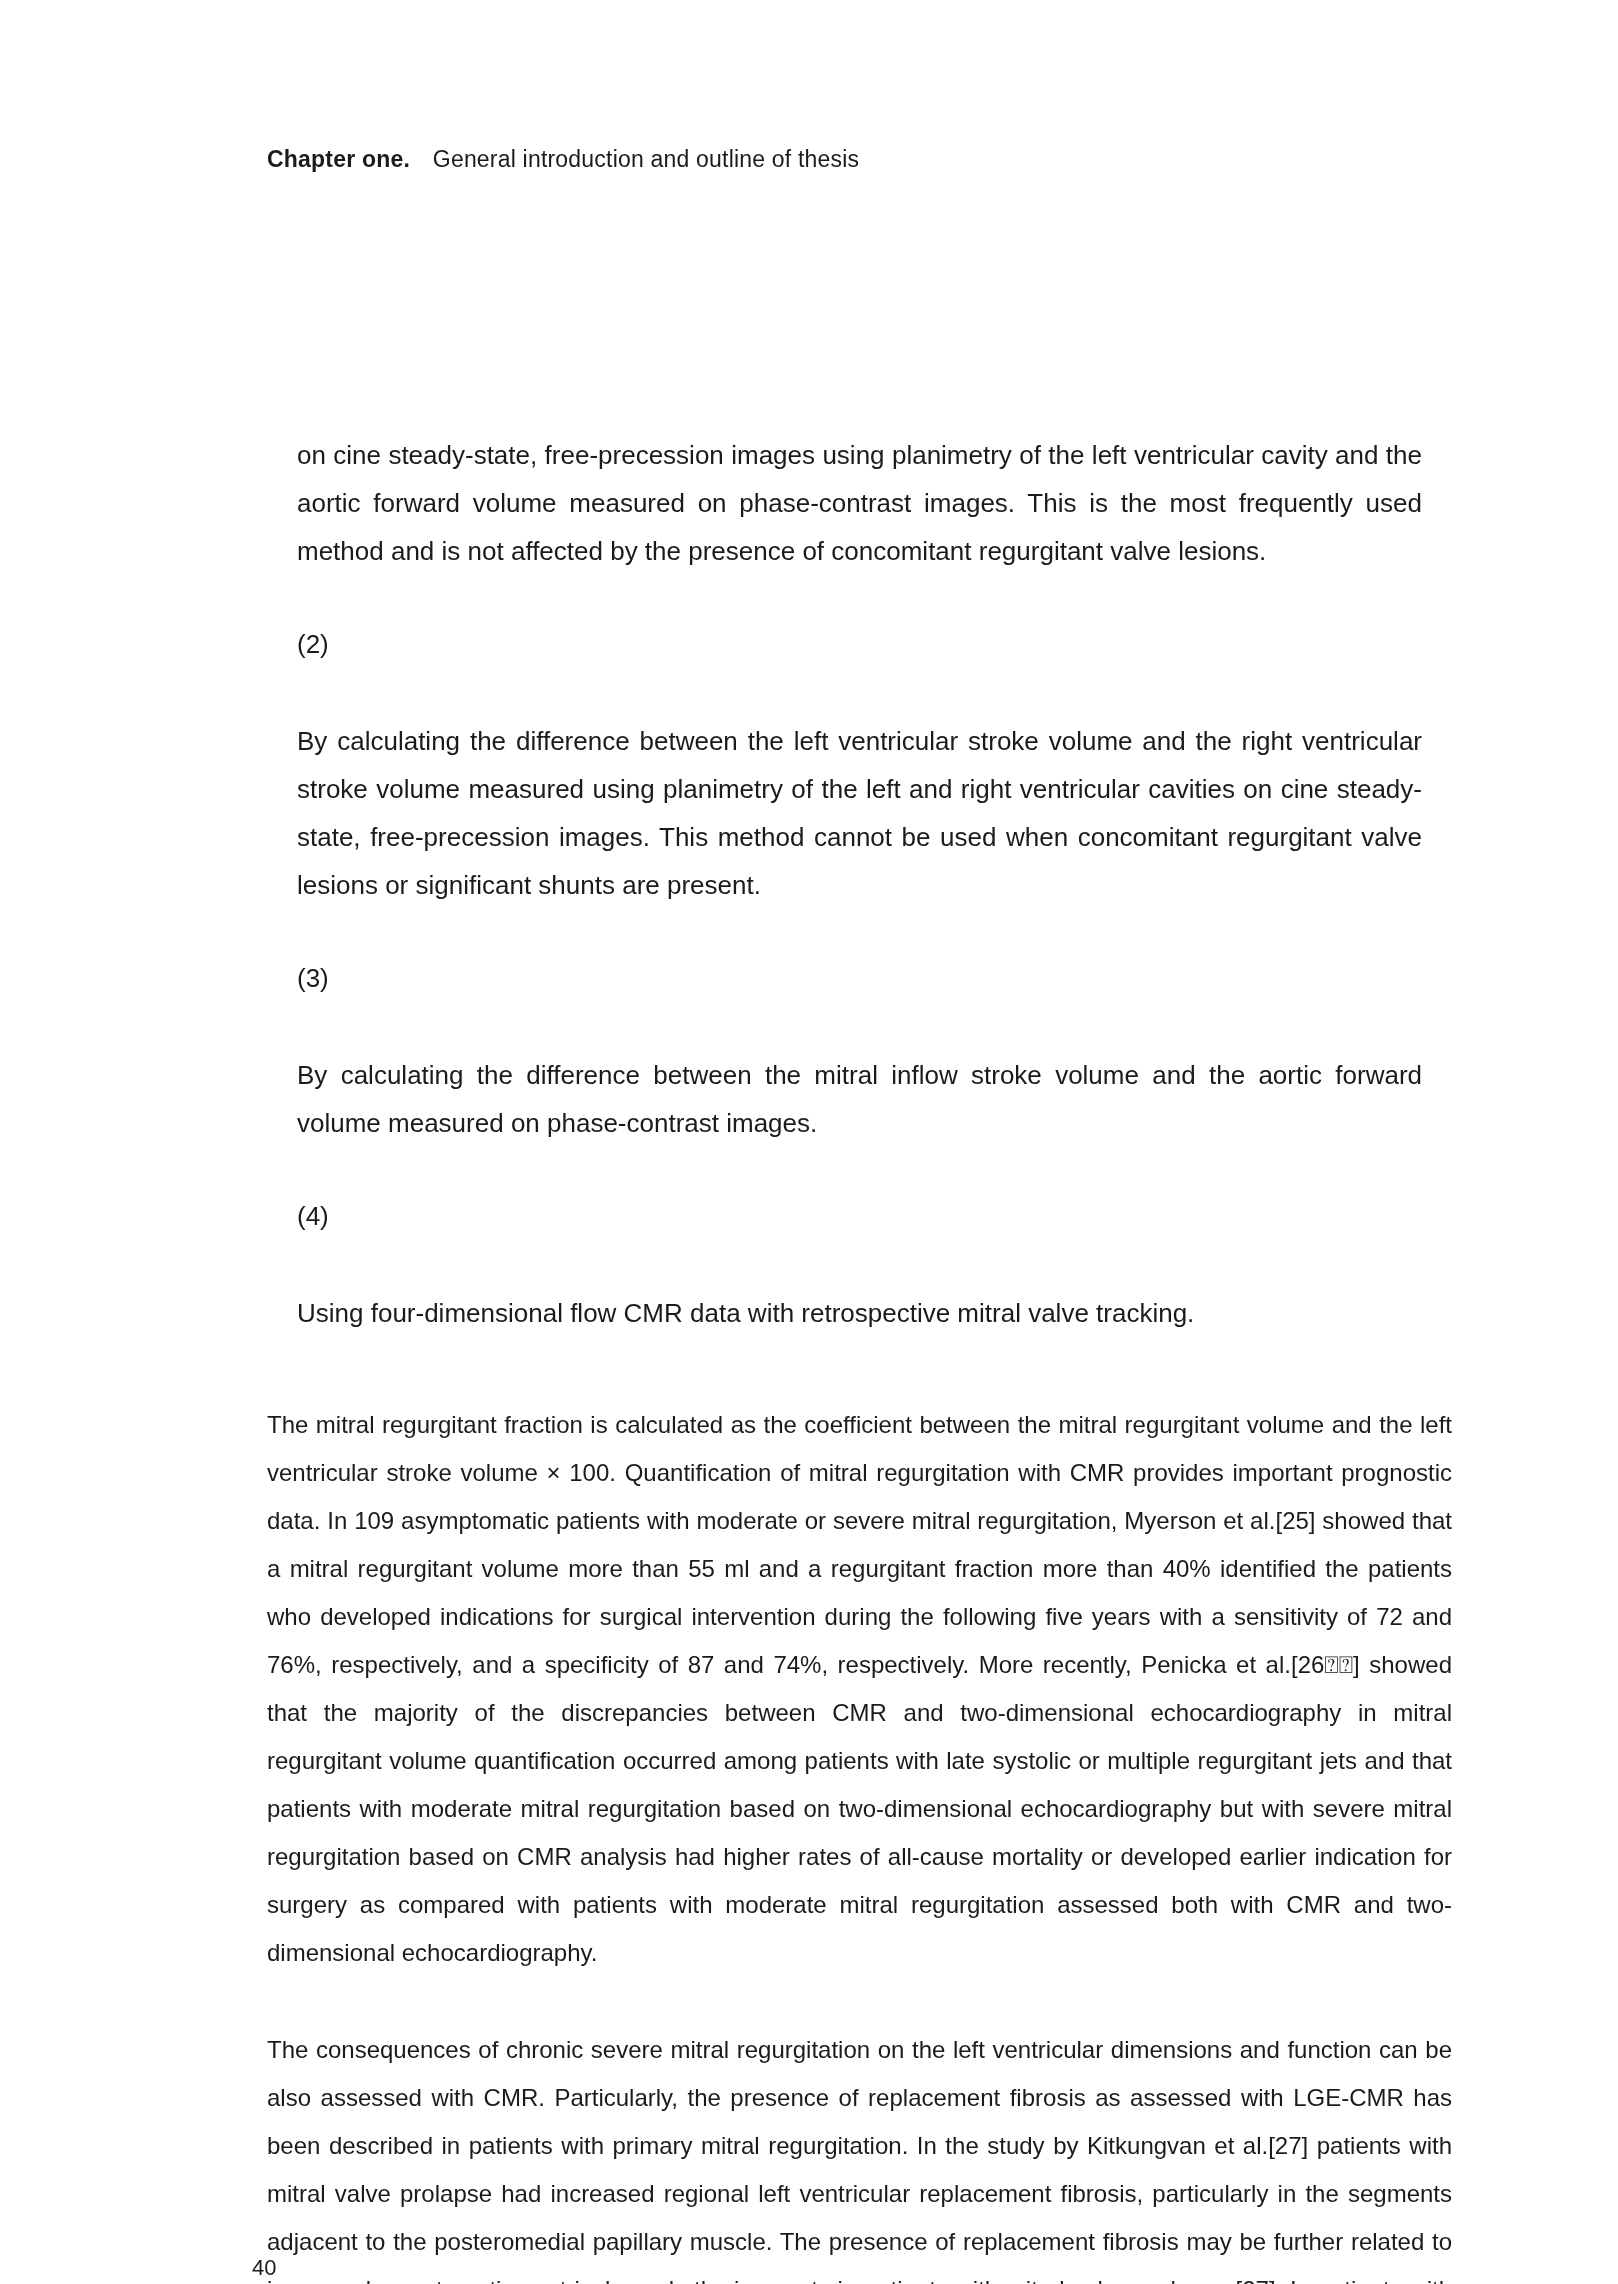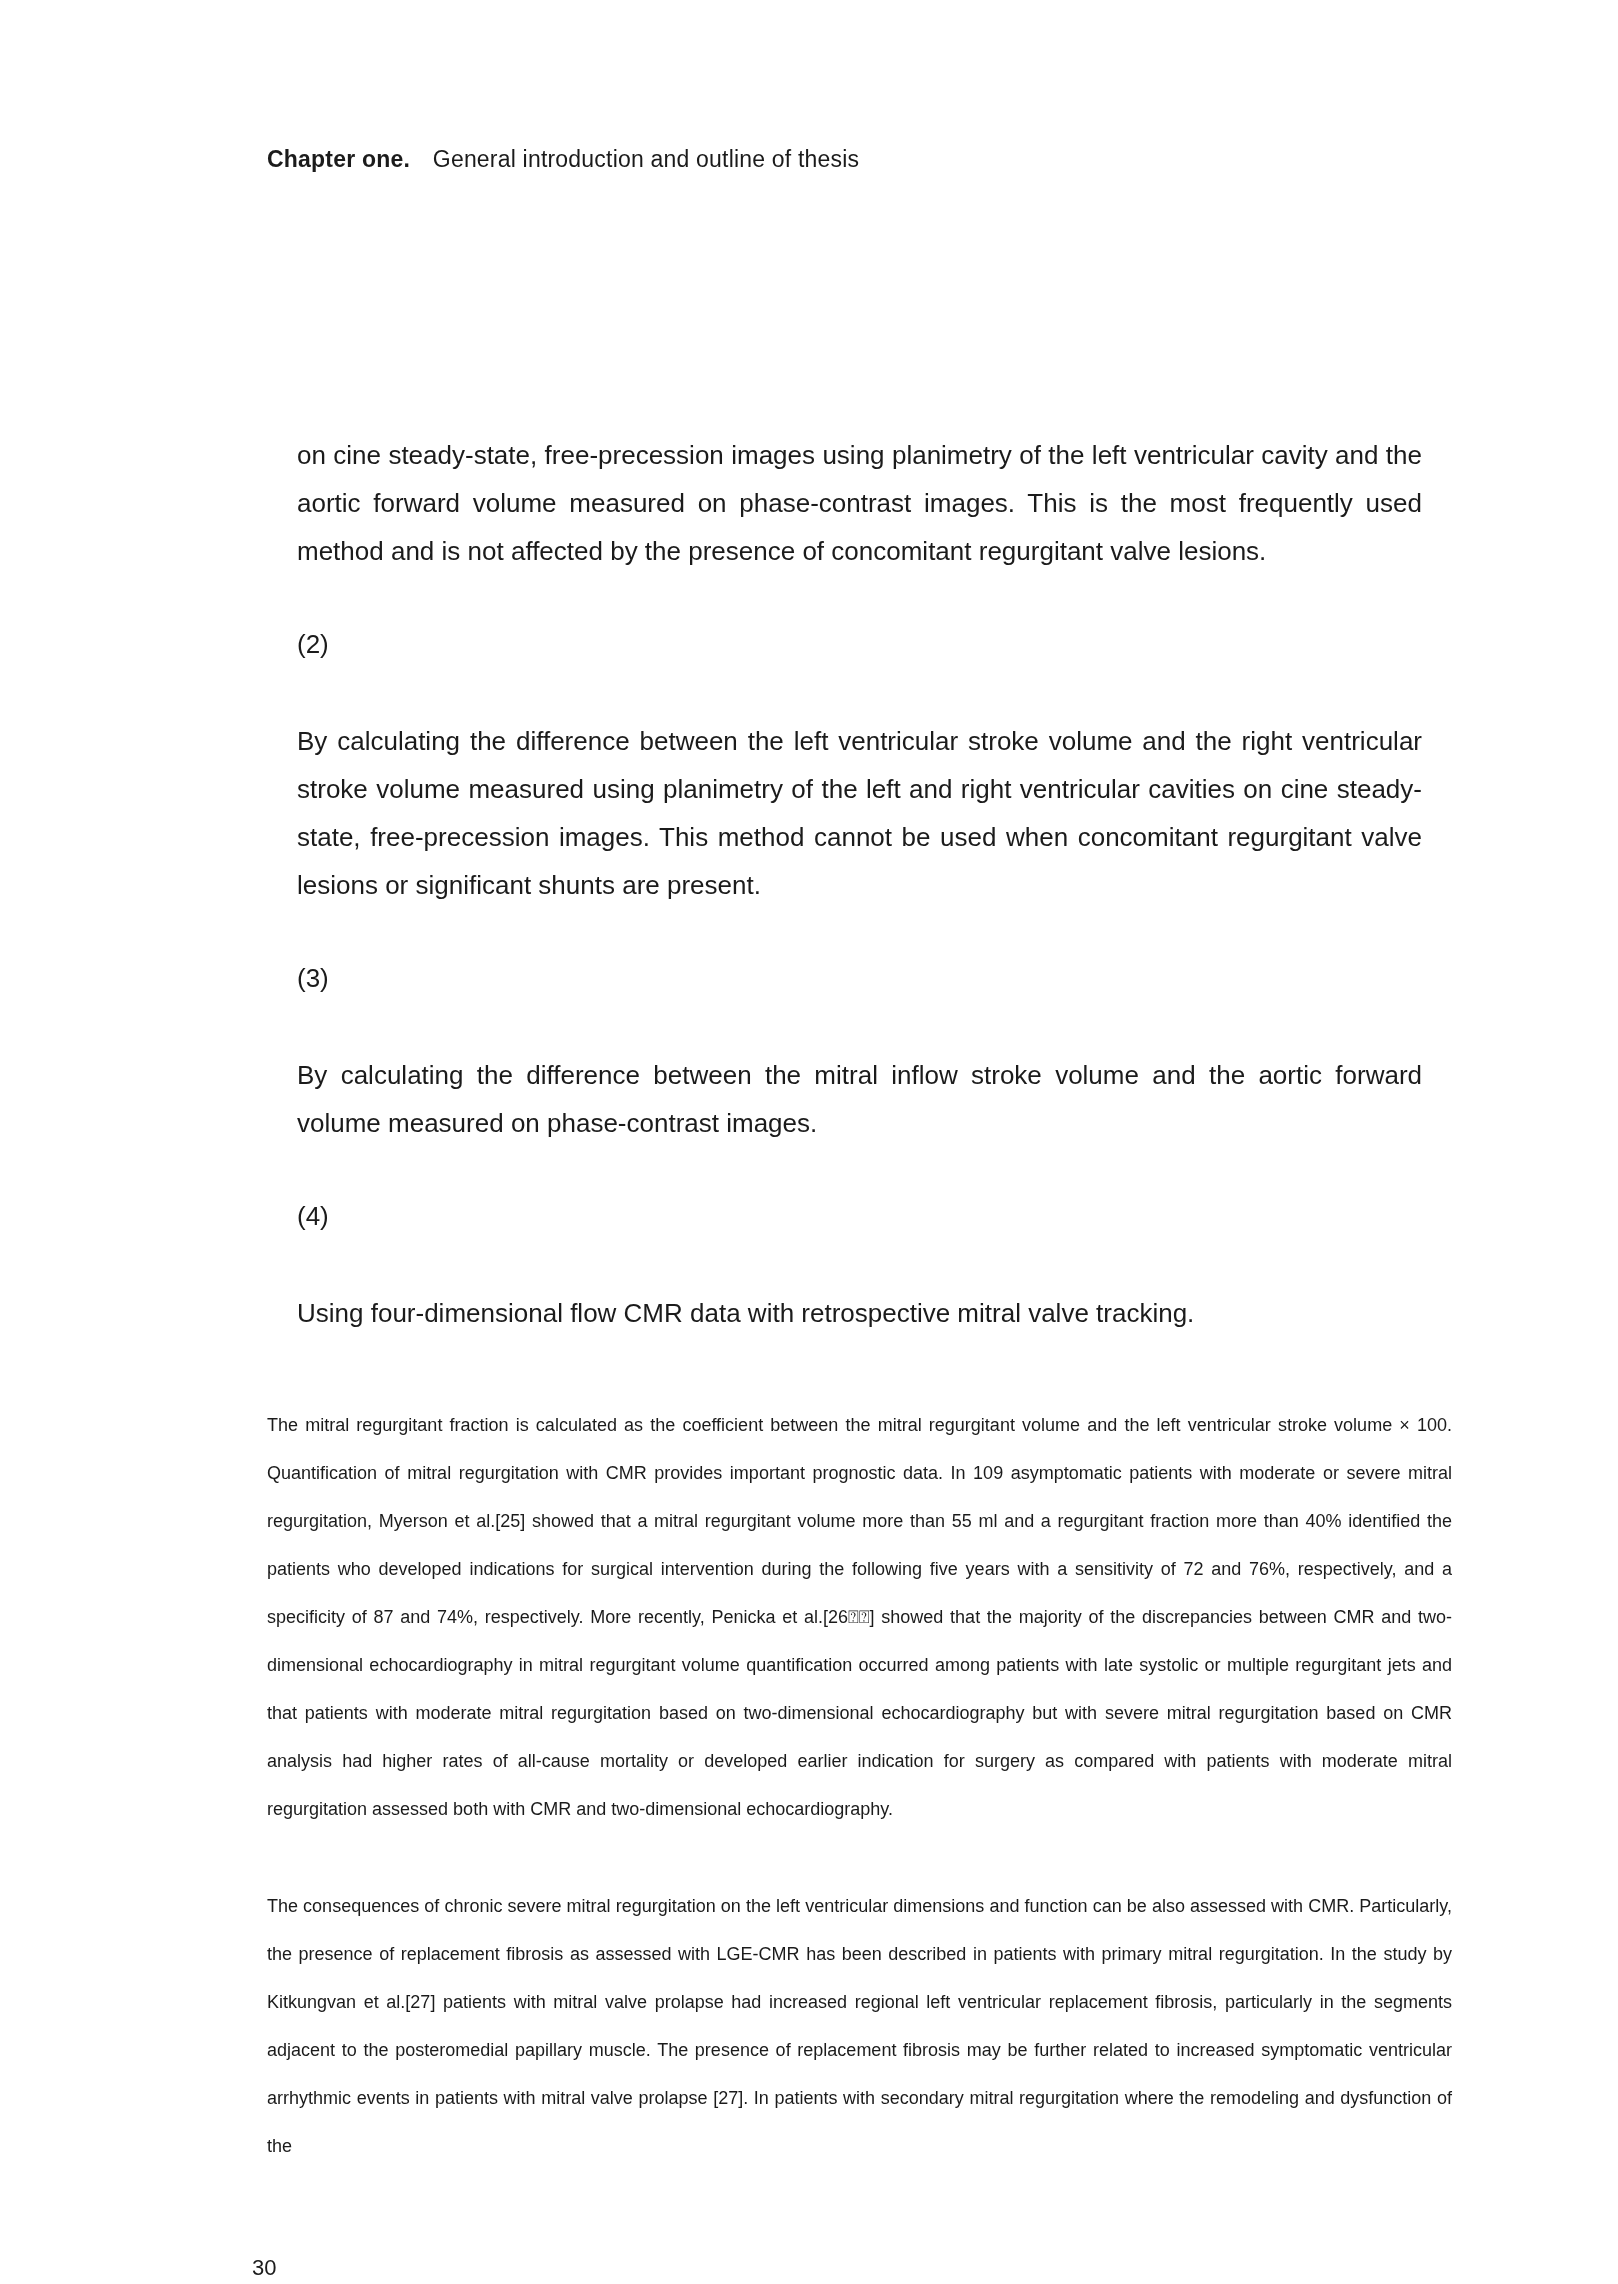--- a/index.html
+++ b/index.html
@@ -44,21 +44,21 @@
     font-size: 26px;
     line-height: 48px;
   }
   .list-text {
     flex: 1 1 auto;
     font-size: 26px;
     line-height: 48px;
     text-align: justify;
   }
   .para {
-    font-size: 18px;
+    font-size: 24px;
     line-height: 48px;
     text-align: justify;
     margin-top: 49px;
   }
   .page-number {
     position: absolute;
     left: 192px;
     top: 2195px;
     font-size: 22px;
     line-height: 26px;
@@ -93,16 +93,16 @@
         <p class="list-text">Using four-dimensional flow CMR data with retrospective mitral valve tracking.</p>
       </li>
     </ol>
 
     <p class="para">The mitral regurgitant fraction is calculated as the coefficient between the mitral regurgitant volume and the left ventricular stroke volume × 100. Quantification of mitral regurgitation with CMR provides important prognostic data. In 109 asymptomatic patients with moderate or severe mitral regurgitation, Myerson et al.[25] showed that a mitral regurgitant volume more than 55 ml and a regurgitant fraction more than 40% identified the patients who developed indications for surgical intervention during the following five years with a sensitivity of 72 and 76%, respectively, and a specificity of 87 and 74%, respectively. More recently, Penicka et al.[26⍰⍰] showed that the majority of the discrepancies between CMR and two-dimensional echocardiography in mitral regurgitant volume quantification occurred among patients with late systolic or multiple regurgitant jets and that patients with moderate mitral regurgitation based on two-dimensional echocardiography but with severe mitral regurgitation based on CMR analysis had higher rates of all-cause mortality or developed earlier indication for surgery as compared with patients with moderate mitral regurgitation assessed both with CMR and two-dimensional echocardiography.</p>
 
     <p class="para">The consequences of chronic severe mitral regurgitation on the left ventricular dimensions and function can be also assessed with CMR. Particularly, the presence of replacement fibrosis as assessed with LGE-CMR has been described in patients with primary mitral regurgitation. In the study by Kitkungvan et al.[27] patients with mitral valve prolapse had increased regional left ventricular replacement fibrosis, particularly in the segments adjacent to the posteromedial papillary muscle. The presence of replacement fibrosis may be further related to increased symptomatic ventricular arrhythmic events in patients with mitral valve prolapse [27]. In patients with secondary mitral regurgitation where the remodeling and dysfunction of the</p>
 
   </main>
 
-  <footer class="page-number">30</footer>
+  <footer class="page-number">40</footer>
 
 </div>
 
 
 </body></html>

